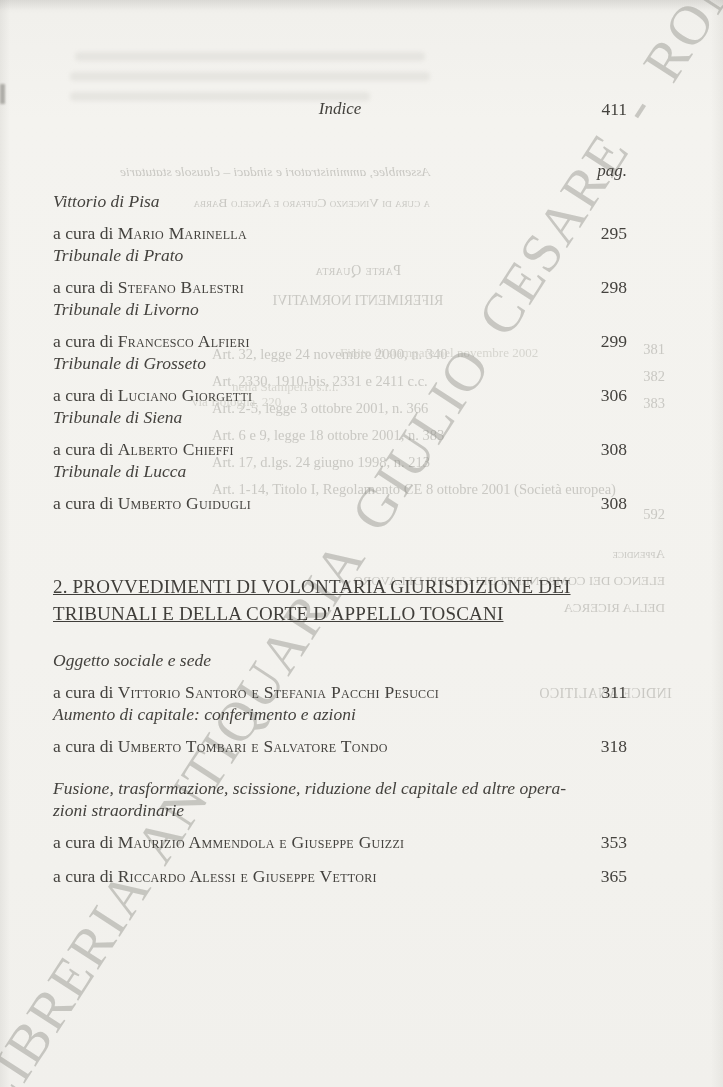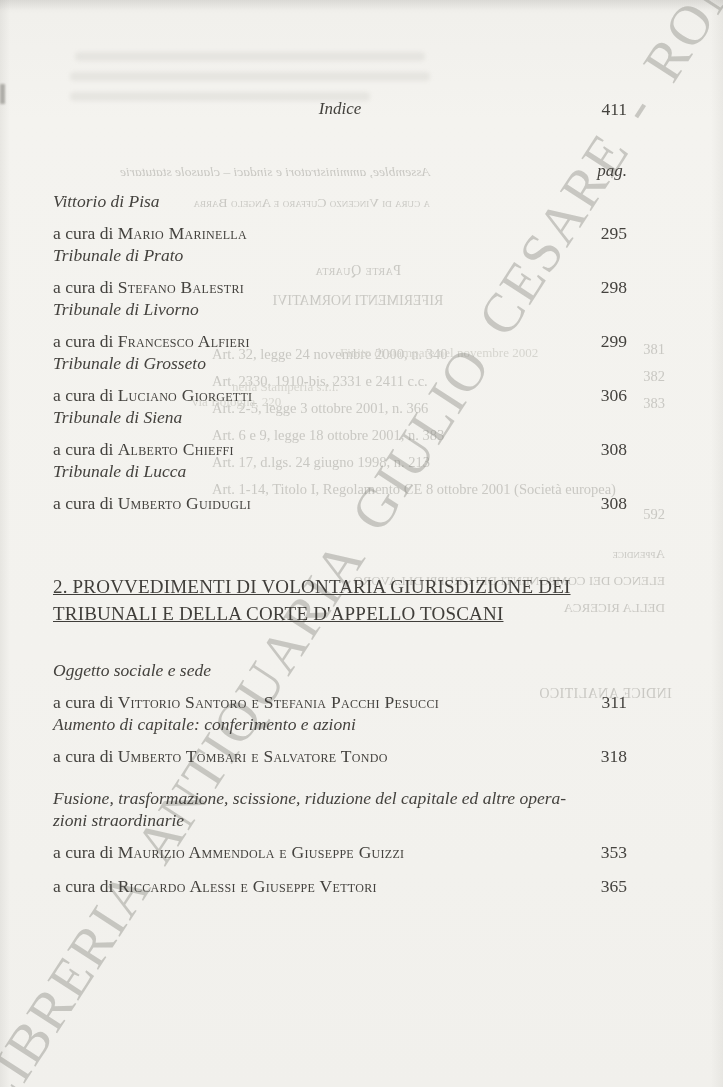--- a/index.html
+++ b/index.html
@@ -42,21 +42,21 @@
   }
 
   
   .content{position:absolute;left:53px;top:0;width:574px;font-size:17.5px;line-height:22px;}
   .hdr{position:relative;margin-top:98px;height:22px;}
   .hdr .htitle{position:absolute;left:50%;transform:translateX(-50%);font-style:italic;font-size:17px;}
   .hdr .hpage{position:absolute;right:0;top:0;}
   .pagrow{margin-top:40px;height:22px;text-align:right;font-style:italic;font-size:17px;}
   .entry{}
   .entry.first{margin-top:8px;}
-  .entry.g17{margin-top:32px;}
+  .entry.g17{margin-top:22px;}
   .entry.g20{margin-top:20px;}
   .entry.g12{margin-top:12px;}
   .ttl{font-style:italic;height:22px;}
   .cline{display:flex;justify-content:space-between;margin-top:10px;height:22px;}
   .nm{font-variant:small-caps;letter-spacing:.3px;}
   .heading{margin-top:59px;font-size:19px;line-height:27px;letter-spacing:.2px;color:#403e3a;white-space:nowrap;text-decoration:underline;}
 </style>
 </head>
 <body>
 

